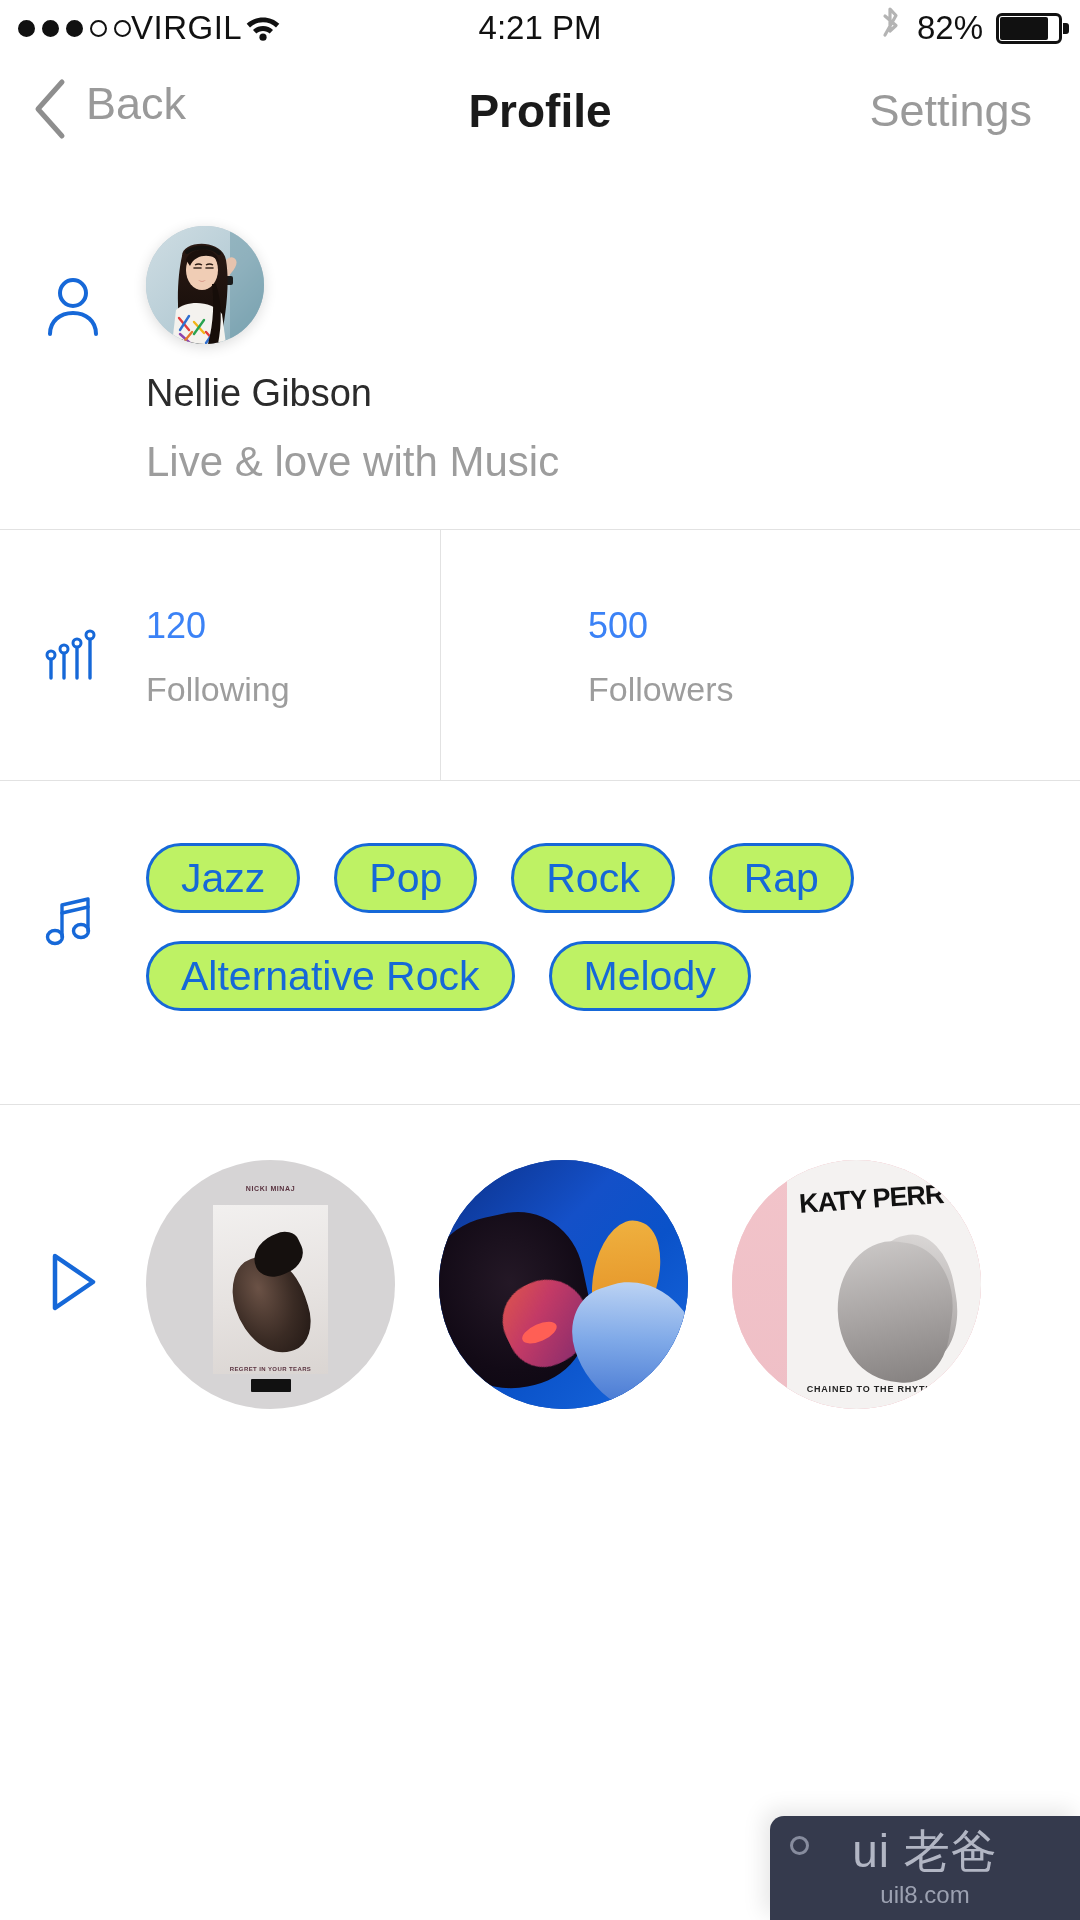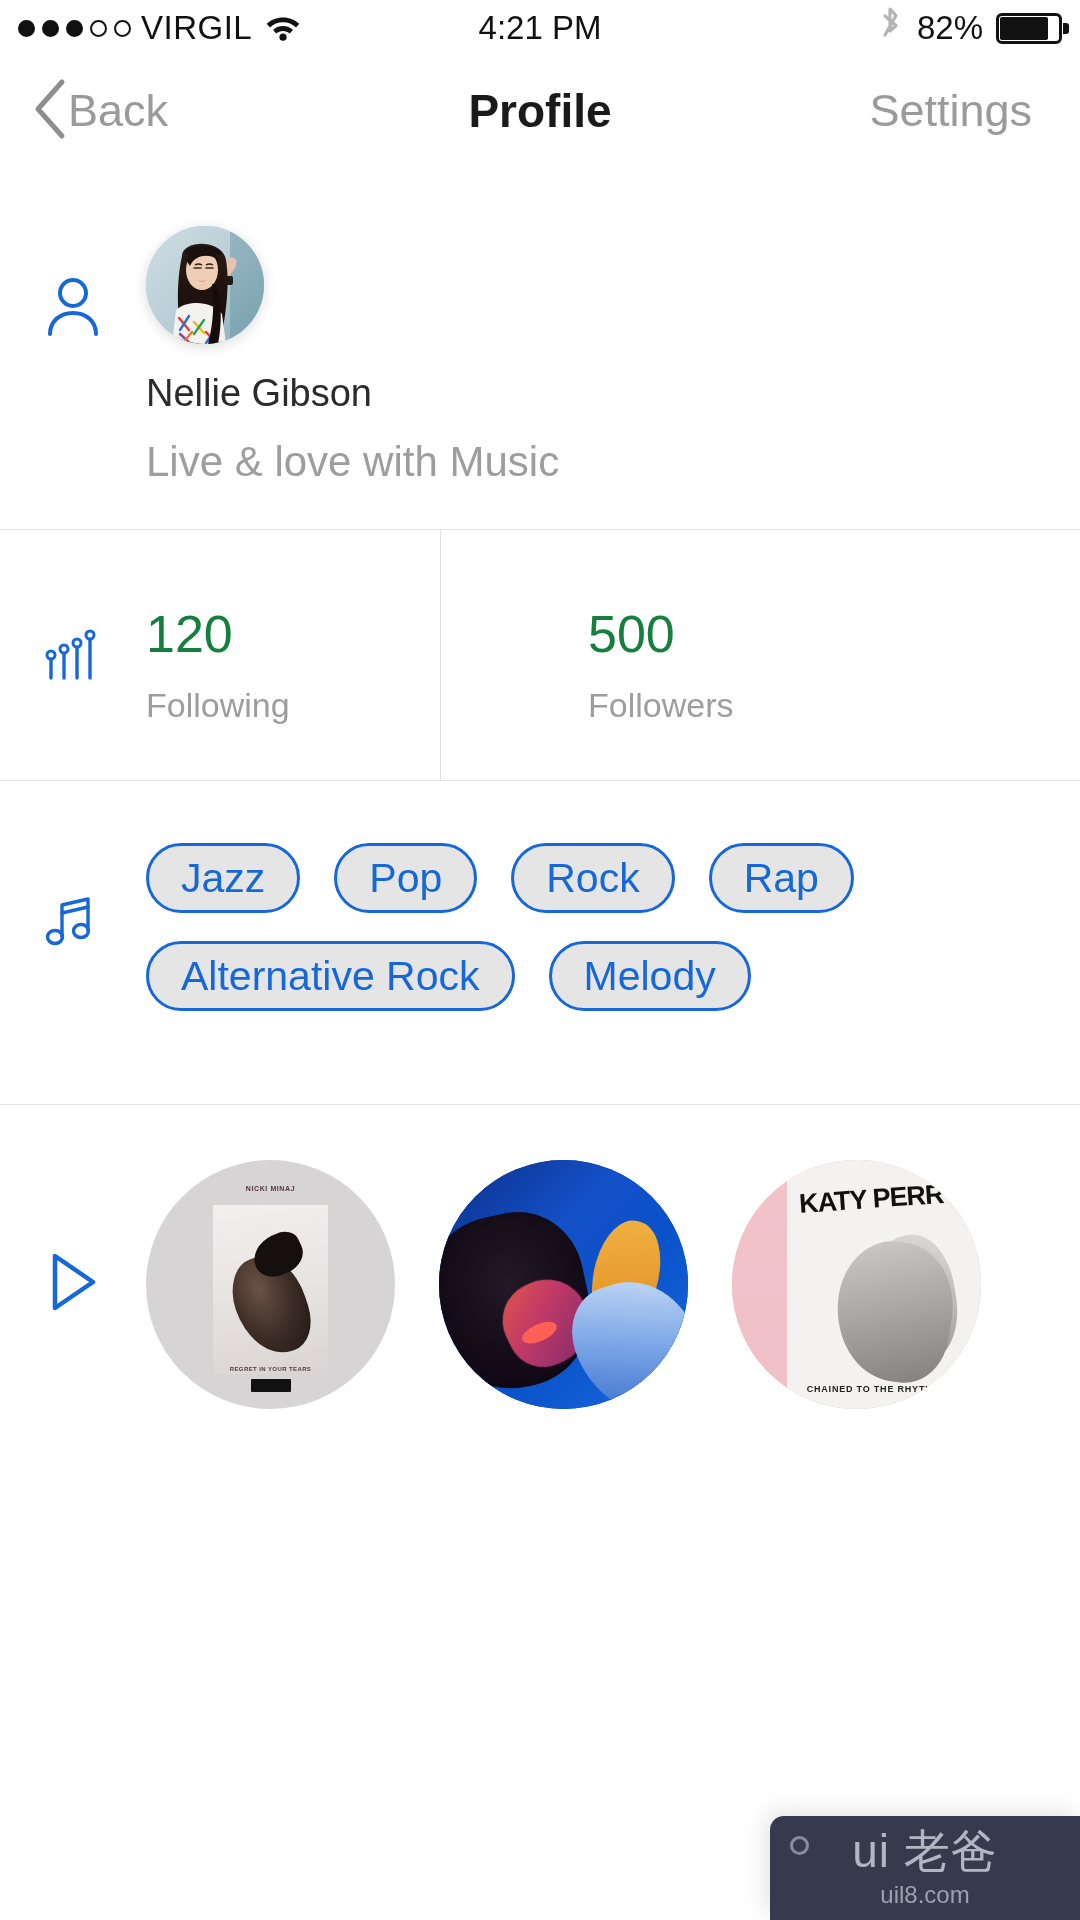--- a/index.html
+++ b/index.html
@@ -9,21 +9,21 @@
     font-family:"Liberation Sans", sans-serif;
     overflow:hidden;
   }
   .screen { position:relative; width:1080px; height:1920px; background:#fff; }
 
   
   .statusbar {
     position:absolute; top:0; left:0; width:1080px; height:56px;
     display:flex; align-items:center; padding:0 18px;
   }
-  .sb-left { display:flex; align-items:center; gap:10px; }
+  .sb-left { display:flex; align-items:center; }
   .dots { display:flex; align-items:center; gap:7px; }
   .dot { width:17px; height:17px; border-radius:50%; border:2.5px solid #111; }
   .dot.filled { background:#111; }
   .carrier { font-size:33px; color:#111; letter-spacing:0.5px; }
   .wifi { margin-left:2px; }
   .sb-center {
     position:absolute; left:0; right:0; text-align:center;
     font-size:33px; color:#111; pointer-events:none;
   }
   .sb-right {
@@ -42,21 +42,21 @@
     position:absolute; right:-7px; top:10px; width:6px; height:11px;
     background:#111; border-radius:0 3px 3px 0;
   }
 
   
   .navbar {
     position:absolute; top:56px; left:0; width:1080px; height:110px;
     display:flex; align-items:center;
   }
   .nav-back {
-    display:flex; align-items:center; padding-left:32px; cursor:pointer;
+    display:flex; align-items:flex-start; gap:18px; padding-left:32px; cursor:pointer;
   }
   .nav-back-label { font-size:45px; color:#9a9a9a; }
   .nav-title {
     position:absolute; left:0; right:0; text-align:center;
     font-size:46px; font-weight:bold; color:#1a1a1a;
   }
   .nav-settings {
     margin-left:auto; padding-right:48px; font-size:45px; color:#9a9a9a;
     cursor:pointer; z-index:2;
   }
@@ -93,34 +93,34 @@
     display:flex; align-items:center; justify-content:center;
     font-size:40px; color:#1668d8; background:#fff; cursor:pointer;
   }
 
   
   .stats { top:530px; height:250px; }
   .stat-vdivider {
     position:absolute; left:440px; top:0; width:1px; height:250px; background:#e2e2e2;
   }
   .stat { position:absolute; }
-  .stat-num { font-size:52px; color:#15803d; line-height:1; }
+  .stat-num { font-size:36px; color:#3b82f6; line-height:1; }
   .stat-label { font-size:34px; color:#9d9d9d; margin-top:26px; }
   .stat-a { left:146px; top:78px; }
   .stat-b { left:588px; top:78px; }
 
   
   .tags { top:781px; height:300px; }
   .tag-rows { position:absolute; left:146px; top:62px; width:880px; }
   .tag-row { display:flex; gap:34px; margin-bottom:28px; }
   .tag {
     height:70px; padding:0 32px; min-width:0;
     border:3px solid #1668d8; border-radius:35px;
     display:flex; align-items:center; justify-content:center;
-    font-size:41px; color:#1668d8; background:#e5e5e5;
+    font-size:41px; color:#1668d8; background:#bef264;
     white-space:nowrap; cursor:pointer;
   }
 
   
   .albums { top:1105px; height:560px; }
   .album-strip {
     position:absolute; left:146px; top:55px;
     display:flex; gap:44px; align-items:center;
   }
   .album {

